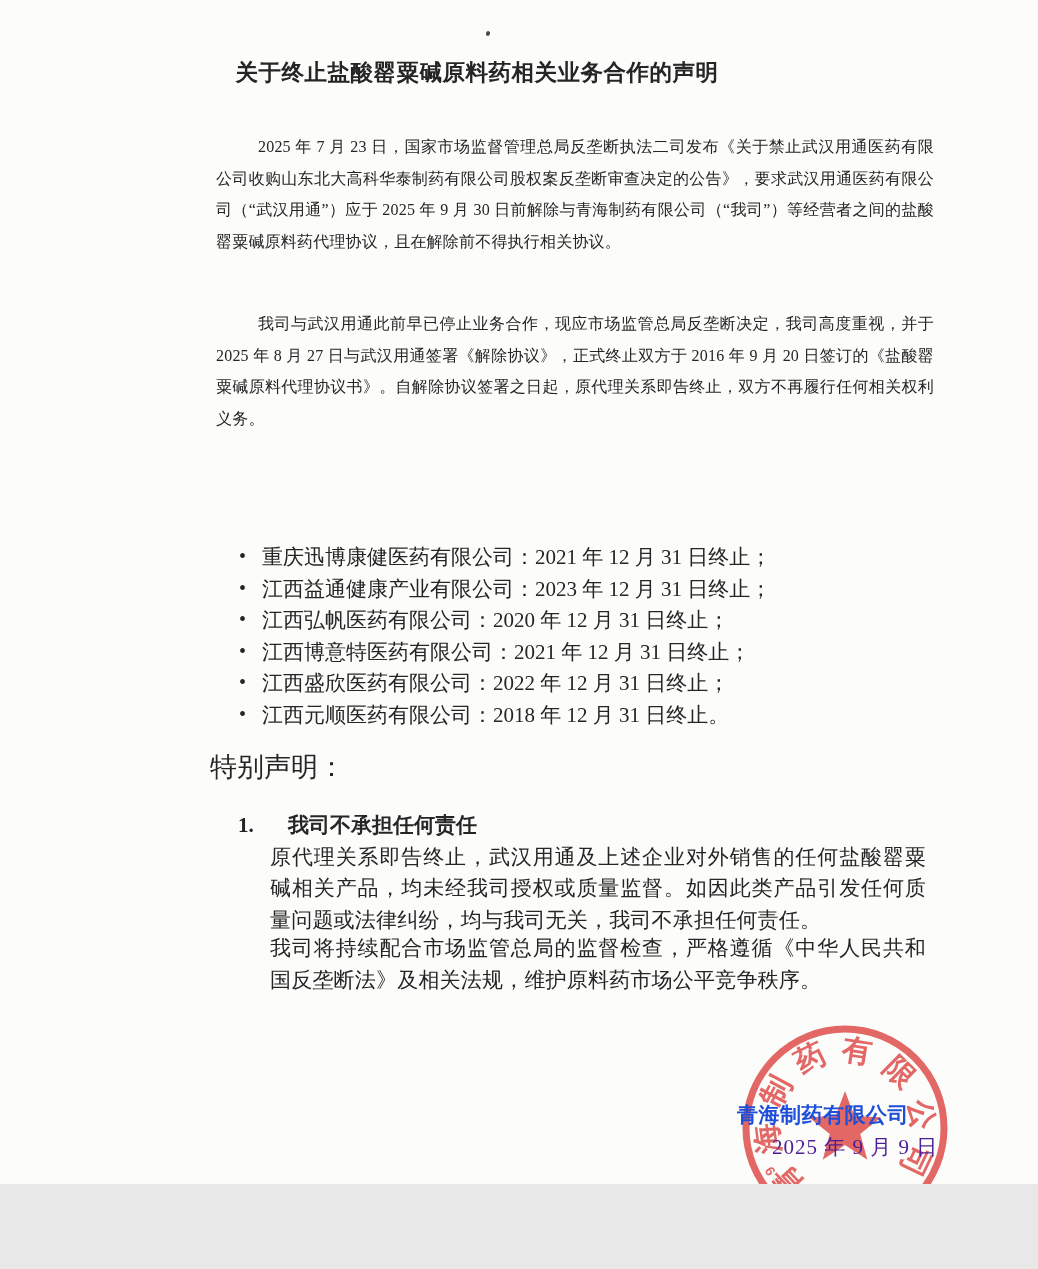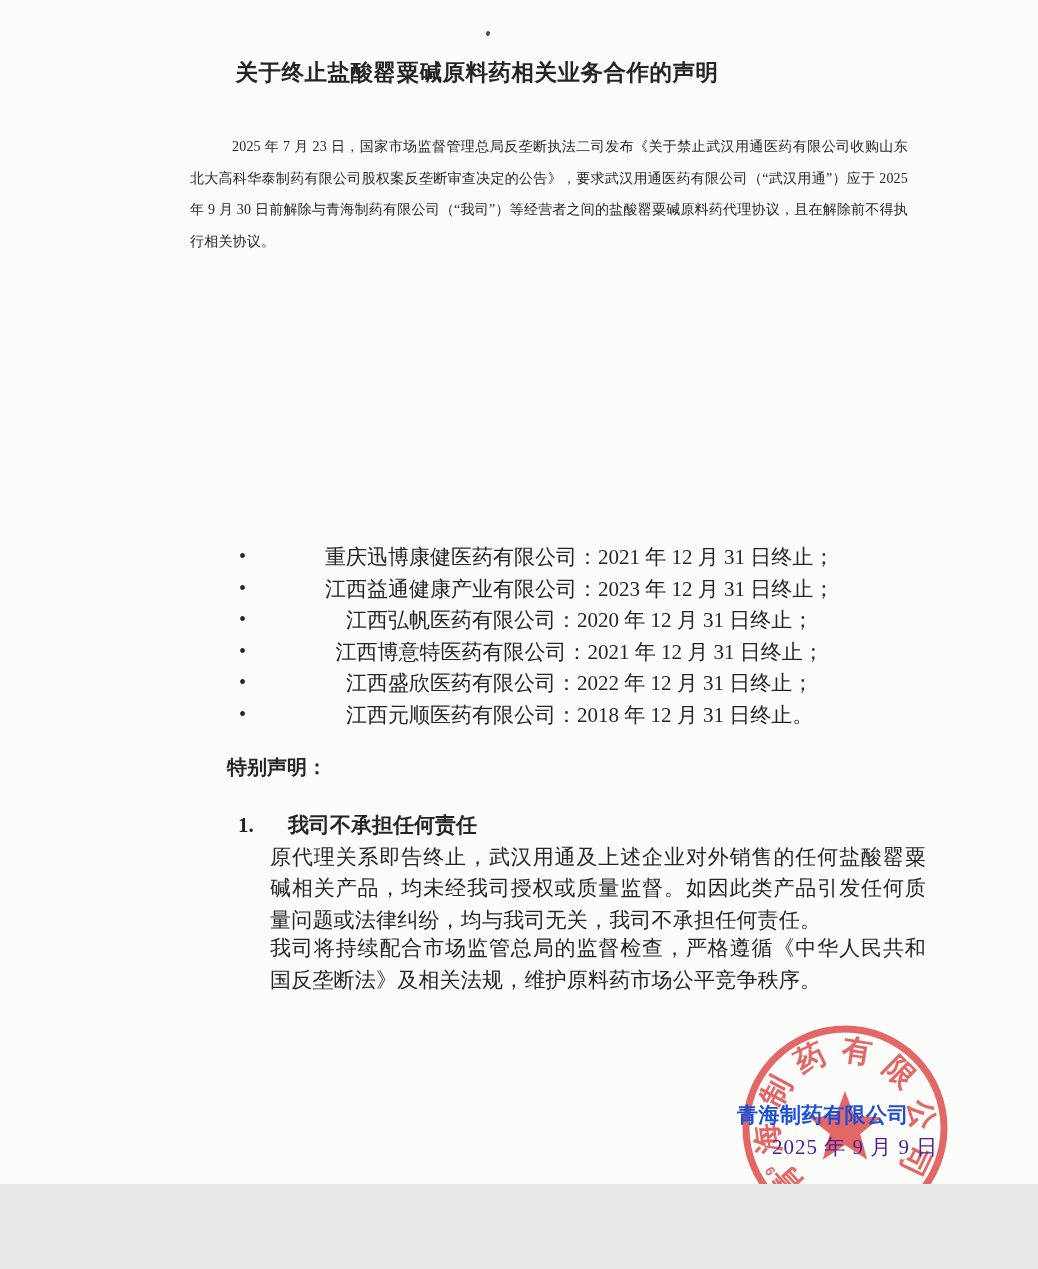--- a/index.html
+++ b/index.html
@@ -14,42 +14,42 @@
     overflow:hidden;
     color:#252525;
   }
   .title{
     position:absolute;top:57px;left:0;width:100%;
     margin:0;text-align:center;
     transform:translateX(-42px);
     font-size:22.5px;font-weight:bold;letter-spacing:.5px;
   }
   .para{
-    position:absolute;left:190px;width:718px;
-    font-size:14px;line-height:31.5px;
+    position:absolute;left:216px;width:718px;
+    font-size:16px;line-height:31.5px;
     text-align:justify;text-indent:42px;
     letter-spacing:.2px;
   }
   .p1{top:131px;}
   .p2{top:308px;}
   .p3{top:453px;}
   .term-list{
     position:absolute;top:542px;left:237px;width:660px;
     margin:0;padding:0;list-style:none;
     font-size:21px;line-height:31.5px;
   }
-  .term-list li{position:relative;padding-left:25px;text-align:center;}
+  .term-list li{position:relative;padding-left:25px;}
   .term-list li::before{
     content:"•";
     position:absolute;left:2px;top:-1px;
     font-size:20px;
   }
   .special-heading{
-    position:absolute;top:752px;left:227px;
-    font-size:20px;font-weight:bold;line-height:31.5px;
+    position:absolute;top:752px;left:210px;
+    font-size:27px;font-weight:normal;line-height:31.5px;
   }
   .special-item{
     position:absolute;left:238px;width:690px;
     font-size:21px;line-height:31.5px;
   }
   .item1{top:810px;}
   .item2{top:933px;}
   .si-head{font-weight:bold;}
   .si-num{display:inline-block;width:50px;}
   .si-body{margin-left:32px;width:656px;text-align:justify;letter-spacing:.2px;}
@@ -77,20 +77,21 @@
 </head>
 <body>
 
 <div class="page">
 
   <div class="speck"></div>
 
   <h1 class="title">关于终止盐酸罂粟碱原料药相关业务合作的声明</h1>
 
   <div class="para p1">2025 年 7 月 23 日，国家市场监督管理总局反垄断执法二司发布《关于禁止武汉用通医药有限公司收购山东北大高科华泰制药有限公司股权案反垄断审查决定的公告》，要求武汉用通医药有限公司（“武汉用通”）应于 2025 年 9 月 30 日前解除与青海制药有限公司（“我司”）等经营者之间的盐酸罂粟碱原料药代理协议，且在解除前不得执行相关协议。</div>
+  <div class="para p2">我司与武汉用通此前早已停止业务合作，现应市场监管总局反垄断决定，我司高度重视，并于 2025 年 8 月 27 日与武汉用通签署《解除协议》，正式终止双方于 2016 年 9 月 20 日签订的《盐酸罂粟碱原料代理协议书》。自解除协议签署之日起，原代理关系即告终止，双方不再履行任何相关权利义务。</div>
 
   <ul class="term-list" id="term-list">
       <li>重庆迅博康健医药有限公司：2021 年 12 月 31 日终止；</li>
       <li>江西益通健康产业有限公司：2023 年 12 月 31 日终止；</li>
       <li>江西弘帆医药有限公司：2020 年 12 月 31 日终止；</li>
       <li>江西博意特医药有限公司：2021 年 12 月 31 日终止；</li>
       <li>江西盛欣医药有限公司：2022 年 12 月 31 日终止；</li>
       <li>江西元顺医药有限公司：2018 年 12 月 31 日终止。</li>
     </ul>
 

